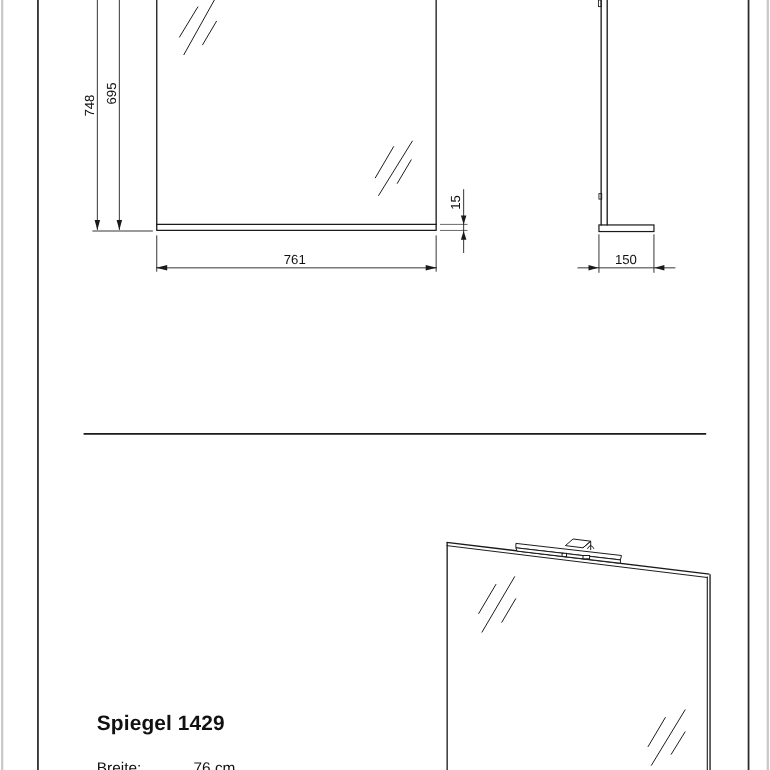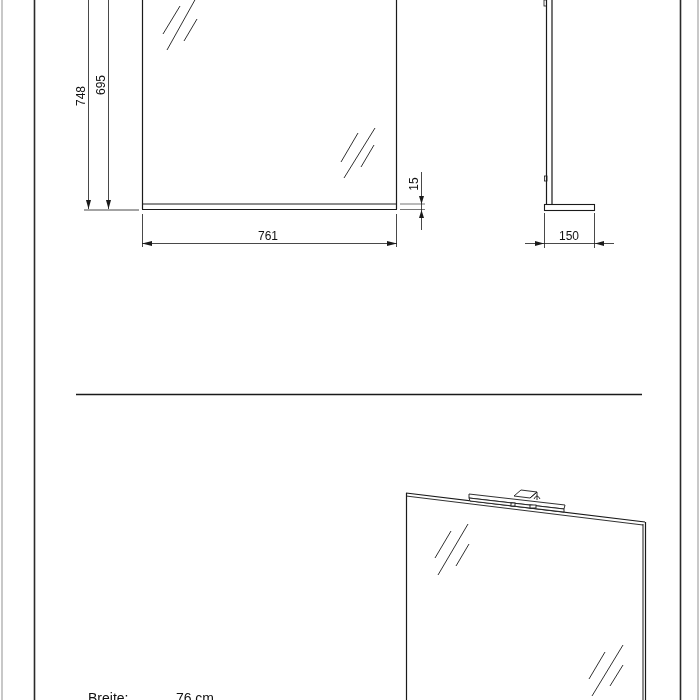--- a/index.html
+++ b/index.html
@@ -118,19 +118,20 @@
       <polygon points="469,494 565,505 564,509 469,498"></polygon>
       <polygon points="469,498 564,509 564,512 470,501"></polygon>
       <polygon points="514,496 521,490 537,492 530,498"></polygon>
       <polyline points="530,498 537,492 537,500" fill="none"></polyline>
       <path d="M534,499 q3,-6 6,0" fill="none"></path>
       <rect x="511" y="503" width="4" height="3"></rect>
       <rect x="530" y="505" width="6" height="3"></rect>
     </g>
   </svg>
 
+  <div class="title">Spiegel 1429</div>
 
   <div class="spec-row">
     <span class="spec-label">Breite:</span>
     <span class="spec-value">76 cm</span>
   </div>
 
 </div>
 
 </body></html>

